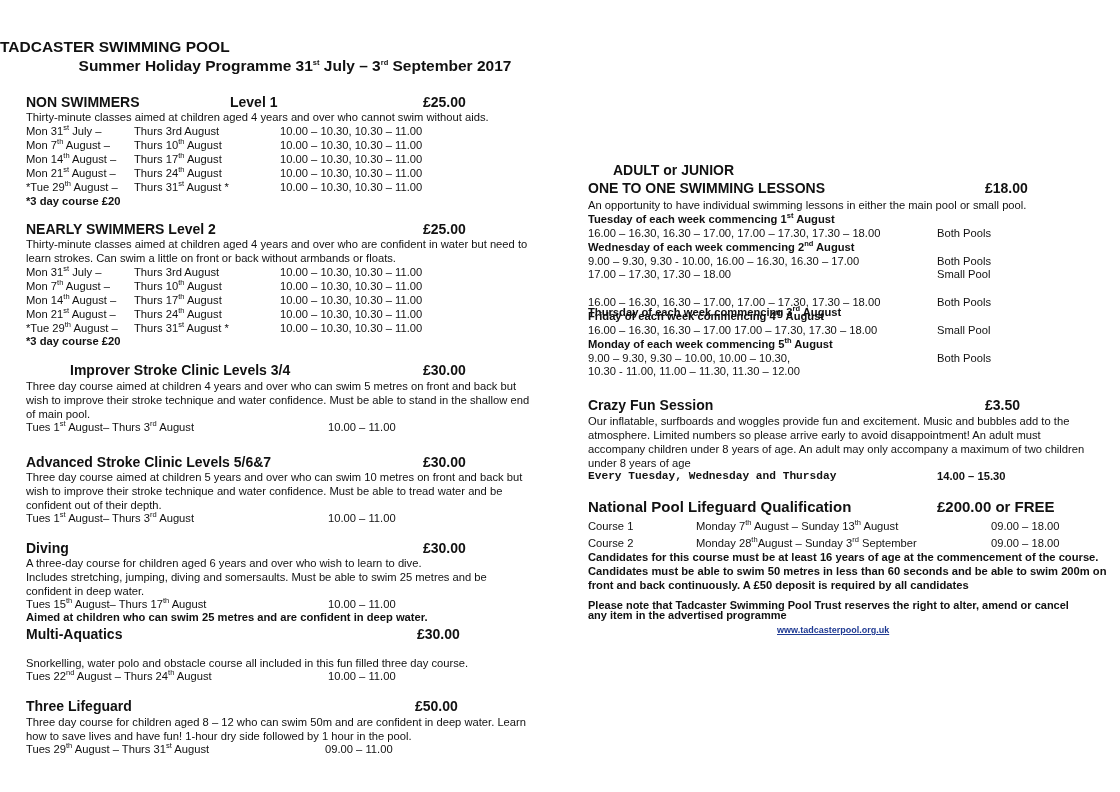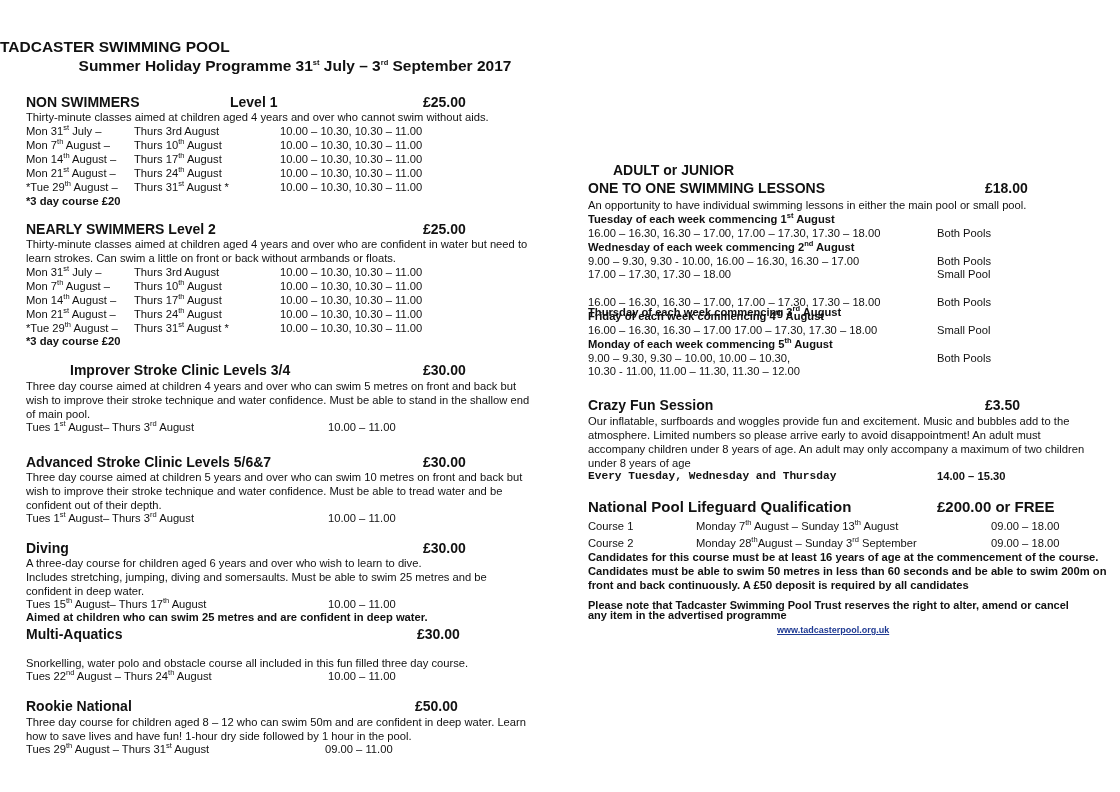--- a/index.html
+++ b/index.html
@@ -118,21 +118,21 @@
 <div>
   <div class="abs h" style="left:26px;top:626px;">Multi-Aquatics</div>
   <div class="abs h" style="left:417px;top:626px;">£30.00</div>
   <div class="abs t" style="left:26px;top:610px;font-weight:bold;">Aimed at children who can swim 25 metres and are confident in deep water.</div>
   <div class="abs t" style="left:26px;top:656px;">Snorkelling, water polo and obstacle course all included in this fun filled three day course.</div>
   <div class="abs t" style="left:26px;top:669px;"><span>Tues 22</span><sup>nd</sup><span> August – Thurs 24</span><sup>th</sup><span> August</span></div>
   <div class="abs t" style="left:328px;top:669px;">10.00 – 11.00</div>
 </div>
 
 <div>
-  <div class="abs h" style="left:26px;top:698px;">Rookie National</div>
+  <div class="abs h" style="left:26px;top:698px;">Three Lifeguard</div>
   <div class="abs h" style="left:415px;top:698px;">£50.00</div>
   <div class="abs t wrap" style="left:26px;top:715px;width:500px;">Three day course for children aged 8 – 12 who can swim 50m and are confident in deep water. Learn how to save lives and have fun! 1-hour dry side followed by 1 hour in the pool.</div>
   <div class="abs t" style="left:26px;top:742px;"><span>Tues 29</span><sup>th</sup><span> August – Thurs 31</span><sup>st</sup><span> August</span></div>
   <div class="abs t" style="left:325px;top:742px;">09.00 – 11.00</div>
 </div>
 
 <div>
   <div class="abs h" style="left:568px;top:162px;margin-left:45px;">ADULT or JUNIOR</div>
   <div class="abs h" style="left:588px;top:180px;">ONE TO ONE SWIMMING LESSONS</div>
   <div class="abs h" style="left:985px;top:180px;">£18.00</div>

